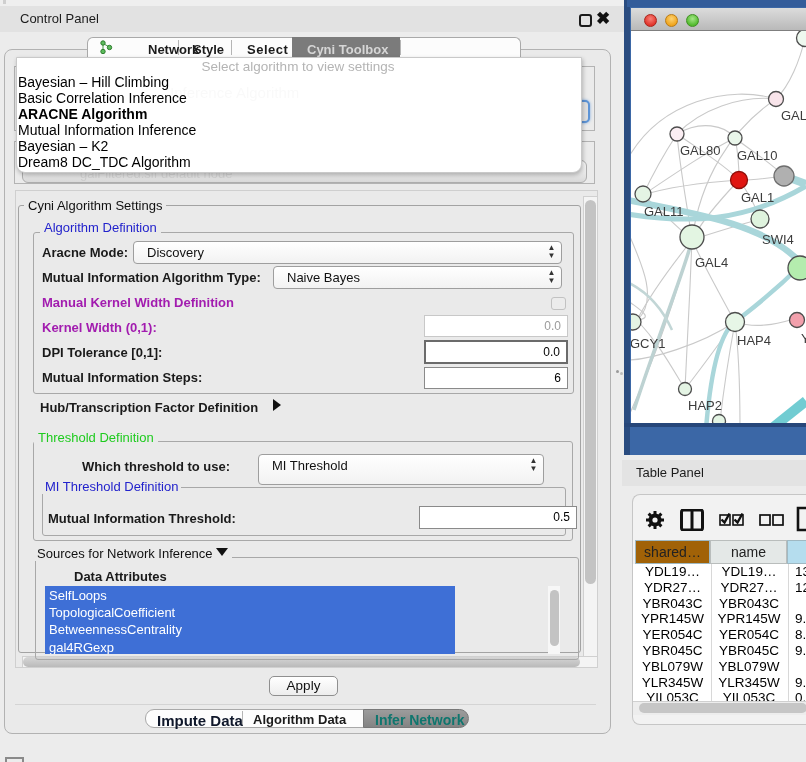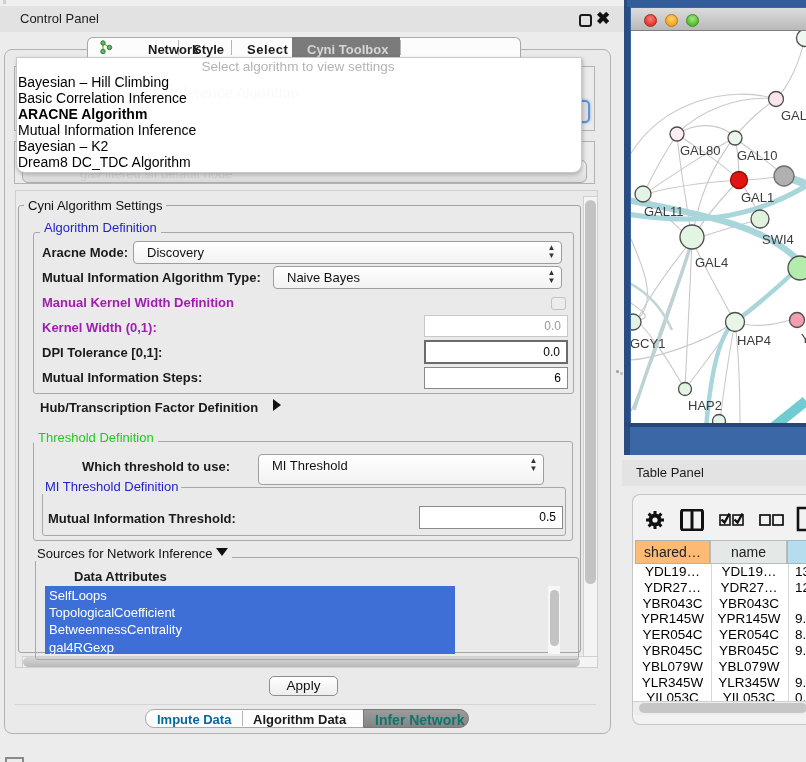--- a/index.html
+++ b/index.html
@@ -96,41 +96,41 @@
 <div class="abs" style="left:34px;top:430px;background:#eaeaea;padding:0 4px;font-size:13px;color:#1ecb1e;">Threshold Definition</div>
 <div class="lbl" style="left:82px;top:459px;">Which threshold to use:</div>
 <div class="combo" style="left:238px;top:454px;width:286px;height:31px;margin-left:20px;">
     <span class="txt">MI Threshold</span>
     <span class="stepper">▲<br>▼</span>
   </div>
 
 <div class="abs" style="left:42px;top:487px;width:524px;height:49px;border:1px solid #a8a8a8;border-radius:3px;"></div>
 <div class="abs" style="left:42px;top:486px;background:#eaeaea;padding:0 3px;font-size:13px;color:#2222cc;margin-top:-7px;">MI Threshold Definition</div>
 <div class="lbl" style="left:48px;top:511px;">Mutual Information Threshold:</div>
-<div class="tfield" style="left:419px;top:506px;width:144px;height:23px;border-color:#8a8a8a;">
+<div class="tfield" style="left:419px;top:506px;width:158px;height:23px;border-color:#8a8a8a;">
     <span style="color:#000;">0.5</span>
   </div>
 
 <div class="abs" style="left:35px;top:557px;width:544px;height:103px;border:1px solid #a8a8a8;border-radius:3px;"></div>
 <div class="abs" style="left:33px;top:546px;background:#eaeaea;padding:0 4px;font-size:13px;color:#111;">Sources for Network Inference <span style="display:inline-block;width:0;height:0;border-top:8px solid #111;border-left:6px solid transparent;border-right:6px solid transparent;vertical-align:2px;"></span></div>
 <div class="lbl" style="left:38px;top:569px;margin-left:36px;">Data Attributes</div>
 <div class="abs" style="left:45px;top:586px;width:410px;height:68px;background:#3e6fd6;overflow:hidden;">
   <div style="font-size:13px;color:#fff;padding:1px 0 0 4px;line-height:17.2px;">SelfLoops<br>TopologicalCoefficient<br>BetweennessCentrality<br>gal4RGexp</div>
 </div>
 <div class="abs" style="left:548px;top:586px;width:12px;height:68px;background:#f7f7f7;"></div>
 <div class="abs" style="left:550px;top:590px;width:9px;height:56px;background:#c3c3c3;border-radius:5px;"></div>
 
 <div class="abs" style="left:269px;top:676px;width:69px;height:20px;line-height:18px;background:linear-gradient(#ffffff,#ededed);border:1px solid #8f8f8f;border-radius:5px;text-align:center;font-size:13.5px;color:#111;">Apply</div>
 
 <div class="abs" style="left:15px;top:704px;width:581px;height:1px;background:#d4d4d4;"></div>
 
 <div class="abs" style="left:145px;top:709px;width:322px;height:19px;background:#fdfdfd;border:1px solid #a9a9a9;border-radius:9px;"></div>
 <div class="abs" style="left:242px;top:711px;width:1px;height:15px;background:#b5b5b5;"></div>
 <div class="abs" style="left:363px;top:709px;width:106px;height:19px;background:linear-gradient(#9c9c9c,#848484);border:1px solid #787878;border-radius:0 10px 10px 0;"></div>
-<div class="abs" style="left:157px;top:712px;font-size:13px;font-weight:bold;color:#0369a1;">Impute Data</div>
+<div class="abs" style="left:157px;top:712px;font-size:15px;font-weight:bold;color:#0f172a;">Impute Data</div>
 <div class="abs" style="left:253px;top:712px;font-size:13px;font-weight:bold;color:#1b1b1b;">Algorithm Data</div>
 <div class="abs" style="left:375px;top:712px;font-size:14px;font-weight:bold;color:#0f766e;">Infer Network</div>
 
 <div class="abs" style="left:5px;top:757px;width:19px;height:10px;border:2px solid #8a8a8a;background:#ececec;"></div>
 
 <div class="abs" style="left:16px;top:57px;width:566px;height:116px;background:#fff;border:1px solid #c9c9c9;border-radius:0 0 9px 9px;box-shadow:1px 2px 4px rgba(0,0,0,0.25);"></div>
 <div class="abs" style="left:16px;top:59px;width:564px;text-align:center;font-size:13.5px;color:#b4b4b4;">Select algorithm to view settings</div>
 <div class="abs" style="left:18px;top:74px;font-size:14px;line-height:16px;color:#000;">
 Bayesian – Hill Climbing<br>
 Basic Correlation Inference<br>
@@ -258,21 +258,21 @@
     <g stroke="#111" stroke-width="1.7" fill="none">
       <rect x="116" y="6" width="10" height="10"></rect>
       <rect x="129" y="6" width="10" height="10"></rect>
     </g>
   </svg>
 
   <svg style="position:absolute;left:163px;top:11px;" width="22" height="26" viewBox="0 0 22 26">
     <path d="M2,2 L13,2 L19,8 L19,24 L2,24 Z" fill="none" stroke="#111" stroke-width="2.6"></path>
   </svg>
 
-  <div style="position:absolute;left:2px;top:45px;width:75px;height:24px;background:#fdba74;border:1px solid #9fb8c2;font-size:14px;text-align:center;line-height:22px;color:#222;">shared…</div>
+  <div style="position:absolute;left:2px;top:45px;width:75px;height:24px;background:#a16207;border:1px solid #9fb8c2;font-size:14px;text-align:center;line-height:22px;color:#222;">shared…</div>
   <div style="position:absolute;left:77px;top:45px;width:77px;height:24px;background:#e4e8e7;border:1px solid #b9bdbc;font-size:14px;text-align:center;line-height:22px;color:#222;">name</div>
   <div style="position:absolute;left:154px;top:45px;width:22px;height:24px;background:#b5ddee;border:1px solid #9fb8c2;"></div>
 
   <div style="position:absolute;left:0;top:69px;width:174px;height:137px;background:#fff;overflow:hidden;font-size:13.5px;color:#000;">
     <div style="position:absolute;left:77.5px;top:0;width:1px;height:137px;background:#d8d8d8;"></div>
     <div style="position:absolute;left:154.5px;top:0;width:1px;height:137px;background:#d8d8d8;"></div>
     <div style="position:absolute;left:2px;top:0;width:75px;text-align:center;line-height:15.8px;">YDL19…<br>YDR27…<br>YBR043C<br>YPR145W<br>YER054C<br>YBR045C<br>YBL079W<br>YLR345W<br>YIL053C</div>
     <div style="position:absolute;left:78px;top:0;width:76px;text-align:center;line-height:15.8px;">YDL19…<br>YDR27…<br>YBR043C<br>YPR145W<br>YER054C<br>YBR045C<br>YBL079W<br>YLR345W<br>YIL053C</div>
     <div style="position:absolute;left:162px;top:0;width:20px;text-align:left;line-height:15.8px;">13<br>12<br><br>9.<br>8.<br>9.<br><br>9.<br>0.</div>
   </div>

